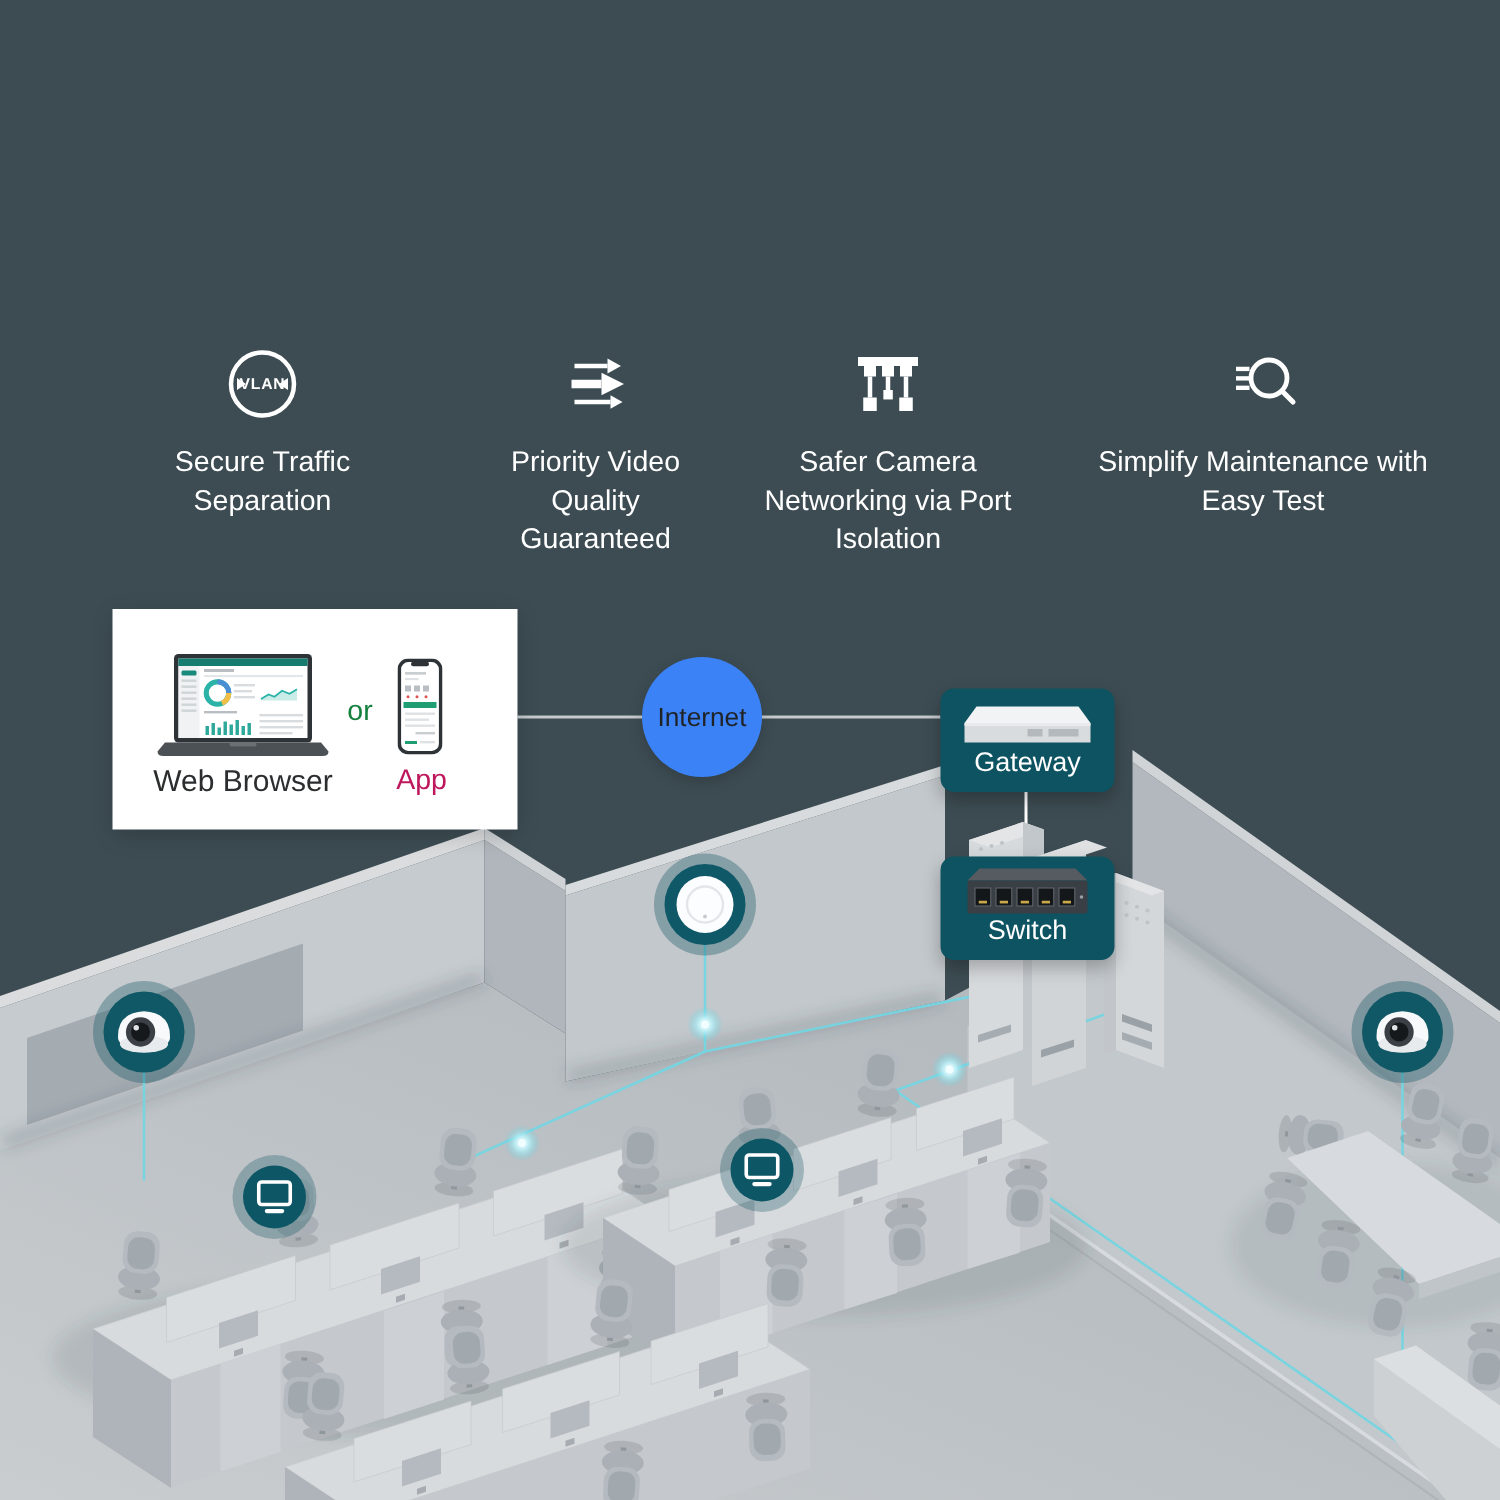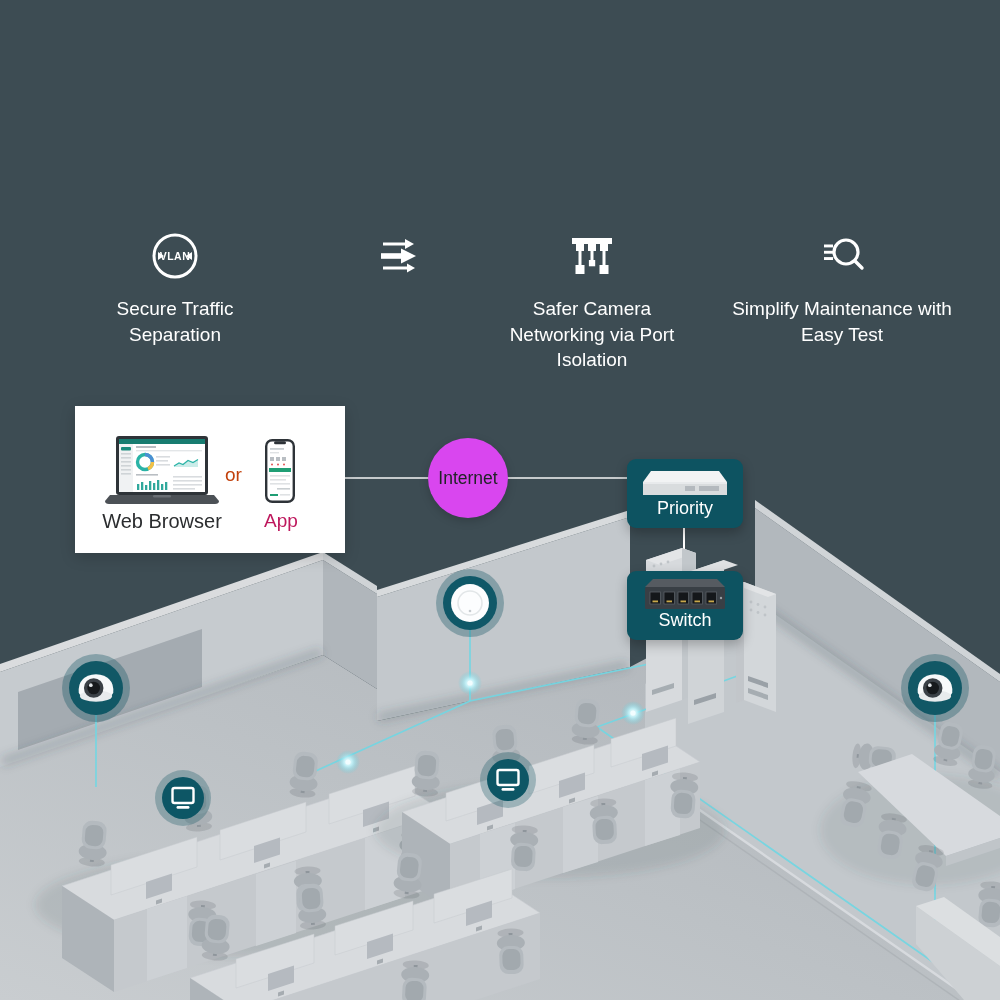--- a/index.html
+++ b/index.html
@@ -15,29 +15,29 @@
   .flabel{margin:12px auto 0;font-size:19px;line-height:25.5px;font-weight:400;}
   #f1{left:60px;width:230px}  #f1 .flabel{width:170px}
   #f2{left:282px;width:230px} #f2 .flabel{width:150px}
   #f3{left:477px;width:230px} #f3 .flabel{width:172px}
   #f4{left:727px;width:230px} #f4 .flabel{width:222px}
 
   .card{position:absolute;left:75px;top:406px;width:270px;height:147px;background:#ffffff;
         box-shadow:0 4px 14px rgba(0,0,0,.18);}
   .card .lap{position:absolute;left:28px;top:30px;}
   .card .phone{position:absolute;left:190px;top:33px;}
-  .card .or{position:absolute;left:150px;top:58px;width:30px;text-align:left;
-            font-size:19px;color:#c2410c;}
+  .card .or{position:absolute;left:150px;top:58px;width:30px;text-align:center;
+            font-size:19px;color:#15803d;}
   .card .lblA{position:absolute;left:12px;top:104px;width:150px;text-align:center;
               font-size:20px;color:#2b2d2f;}
   .card .lblB{position:absolute;left:166px;top:104px;width:80px;text-align:center;
               font-size:19px;color:#be185d;}
 
   .internet{position:absolute;left:428px;top:438px;width:80px;height:80px;border-radius:50%;
-            background:#d946ef;display:flex;align-items:center;justify-content:center;
+            background:#3b82f6;display:flex;align-items:center;justify-content:center;
             font-size:17.5px;color:#202326;box-shadow:0 3px 10px rgba(0,0,0,.18);}
 
   .devbox{position:absolute;left:627px;width:116px;border-radius:9px;background:#0d5361;
           box-shadow:0 5px 12px rgba(0,0,0,.25);text-align:center;color:#fff;}
   .devbox .dlabel{position:absolute;left:0;right:0;bottom:9px;font-size:18px;}
   .devbox svg{display:block;margin:0 auto;}
   #gateway{top:459px;height:69px;}
   #switch{top:571px;height:69px;}
 </style>
 </head>
@@ -297,20 +297,21 @@
   <div class="fic">
     <svg width="56" height="56" viewBox="0 0 56 56">
       <path d="M14,14.5 h22 v3 h-22 Z" fill="#fff"></path>
           <path d="M36,11 L45,16 L36,21 Z" fill="#fff"></path>
       <path d="M12,25.2 h20 v5.6 h-20 Z" fill="#fff"></path>
           <path d="M32,20.5 L47,28 L32,35.5 Z" fill="#fff"></path>
       <path d="M14,38.5 h24 v3 h-24 Z" fill="#fff"></path>
           <path d="M38,35.5 L46,40 L38,44.5 Z" fill="#fff"></path>
     </svg>
   </div>
+  <div class="flabel">Priority Video Quality Guaranteed</div>
 </div>
 
 <div class="feature" id="f3">
   <div class="fic">
     <svg width="56" height="56" viewBox="0 0 56 56">
       <rect x="8" y="10" width="40" height="6" fill="#fff"></rect>
       <rect x="12" y="16" width="8" height="7" fill="#fff"></rect>
       <rect x="24" y="16" width="8" height="7" fill="#fff"></rect>
       <rect x="36" y="16" width="8" height="7" fill="#fff"></rect>
       <rect x="14.5" y="23" width="3" height="14" fill="#fff"></rect>
@@ -411,21 +412,21 @@
 </div>
 
 <div class="devbox" id="gateway">
   <svg width="116" height="40" viewBox="0 0 116 40">
     <path d="M24,12 L92,12 L100,23 L16,23 Z" fill="#f2f3f4"></path>
     <rect x="16" y="23" width="84" height="13" fill="#d9dcde"></rect>
     <rect x="58" y="27" width="10" height="5" fill="#b4b9be"></rect>
     <rect x="72" y="27" width="20" height="5" fill="#b4b9be"></rect>
     <rect x="16" y="23" width="84" height="2" fill="#e8eaec"></rect>
   </svg>
-  <div class="dlabel">Priority</div>
+  <div class="dlabel">Gateway</div>
 </div>
 
 <div class="devbox" id="switch">
   <svg width="116" height="42" viewBox="0 0 116 42">
     <path d="M26,8 L90,8 L98,16 L18,16 Z" fill="#565b61"></path>
     <rect x="18" y="16" width="80" height="22" rx="1.5" fill="#393f45"></rect>
     <g>
       <rect x="23" y="21" width="10.5" height="12" fill="#14171a" stroke="#5a6066" stroke-width="0.8"></rect>
       <rect x="37" y="21" width="10.5" height="12" fill="#14171a" stroke="#5a6066" stroke-width="0.8"></rect>
       <rect x="51" y="21" width="10.5" height="12" fill="#14171a" stroke="#5a6066" stroke-width="0.8"></rect>

